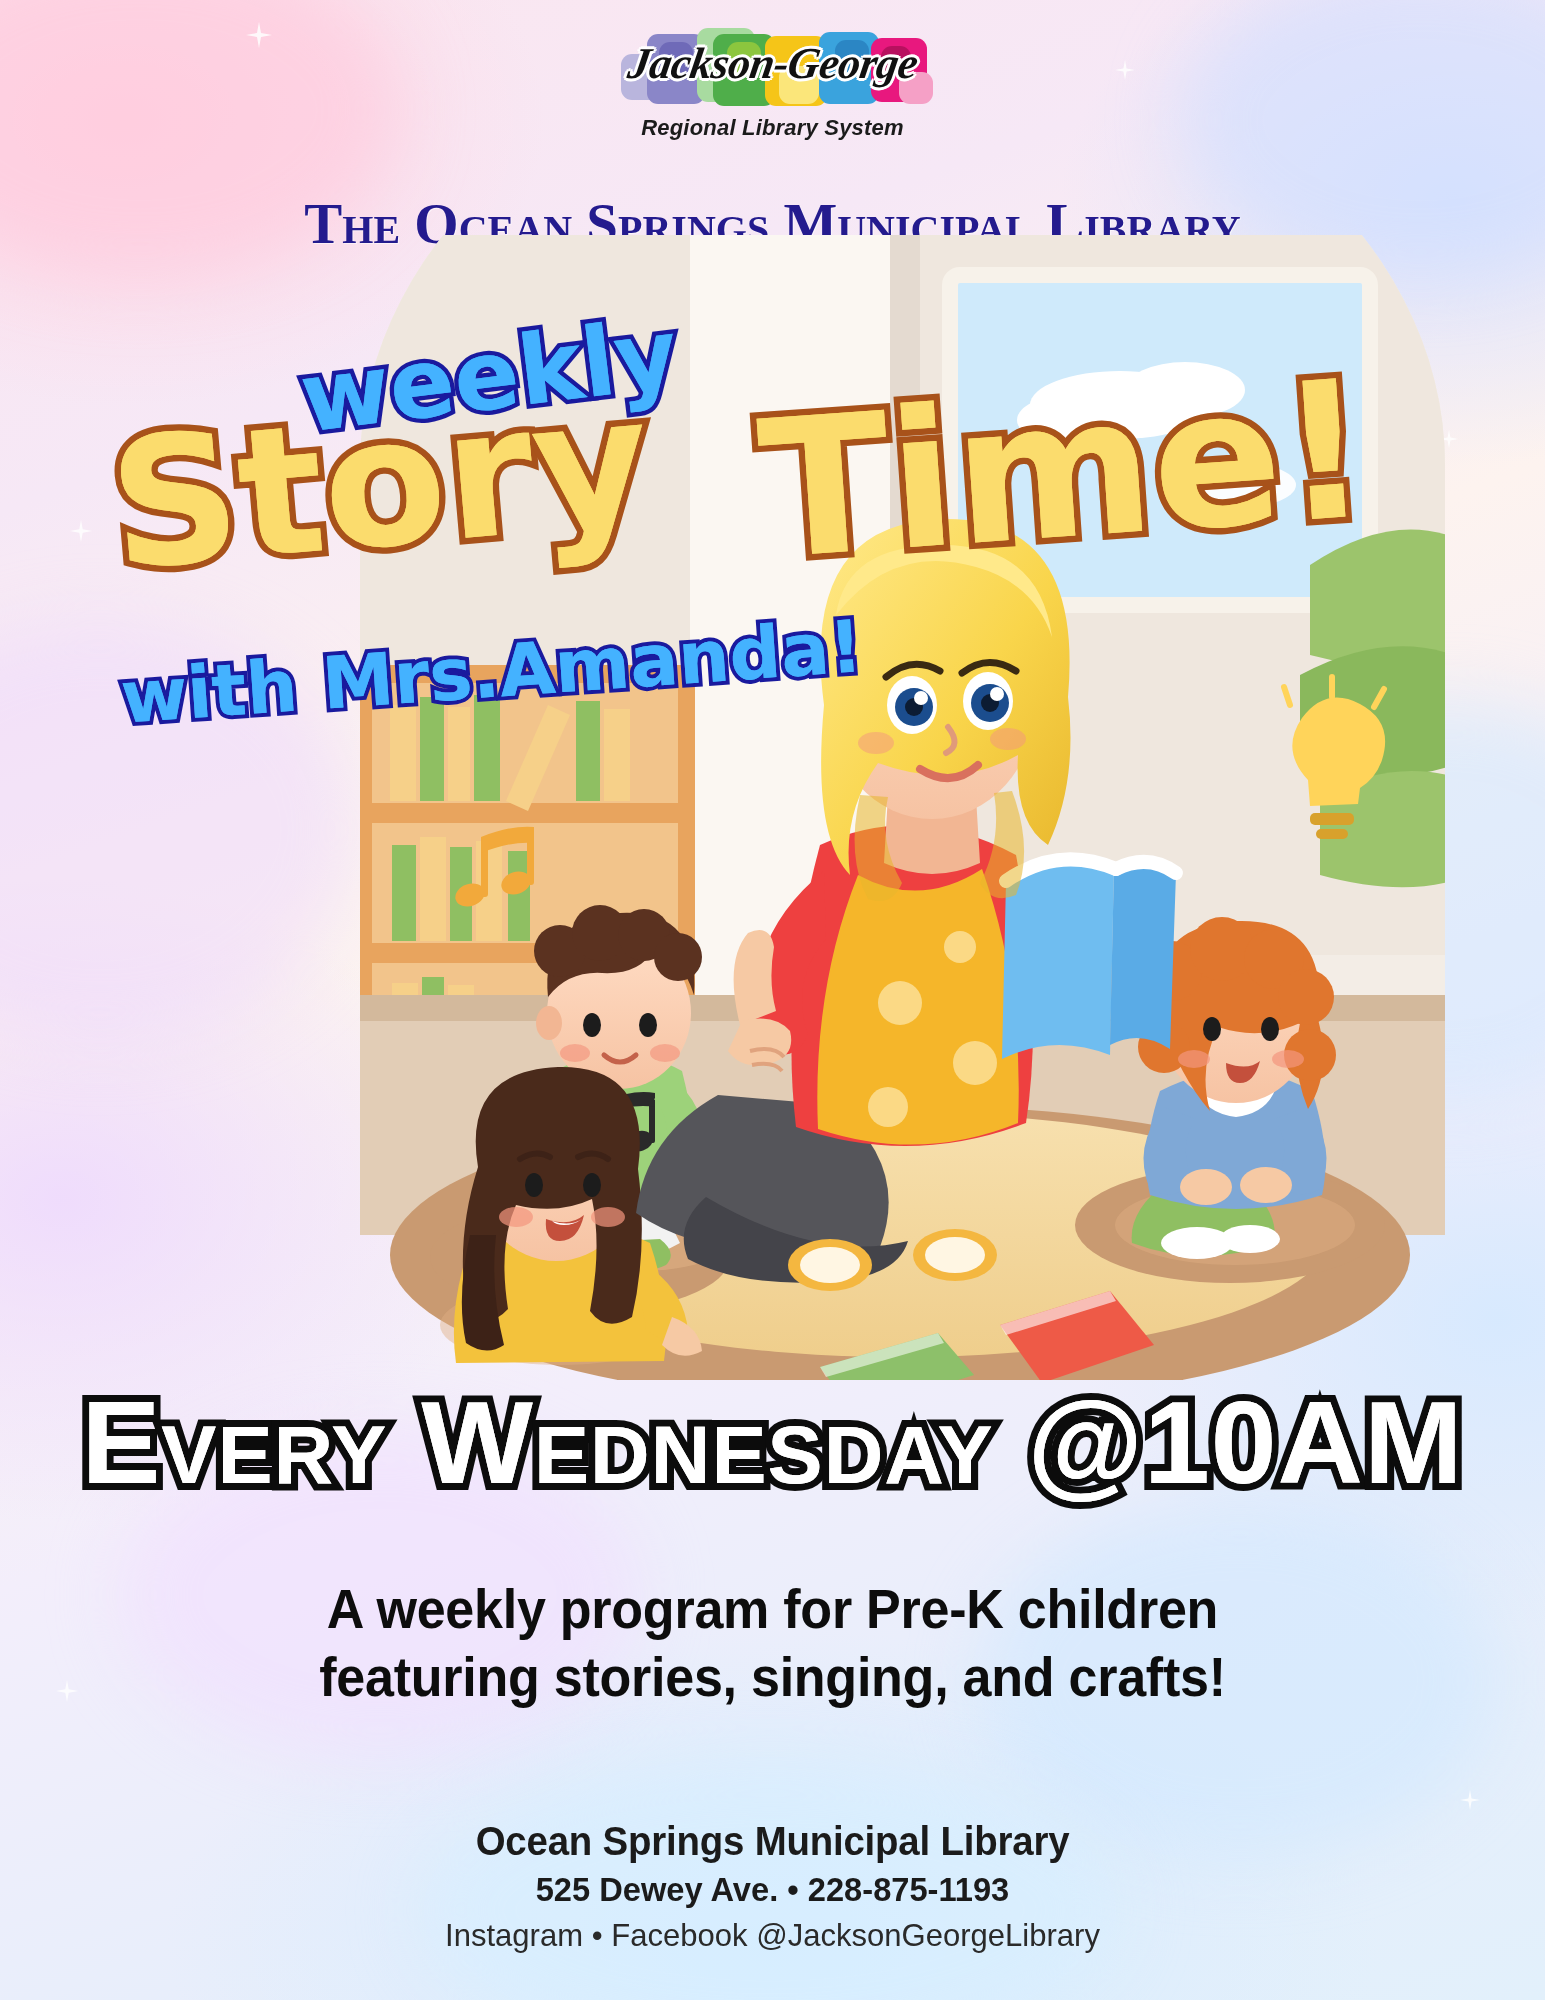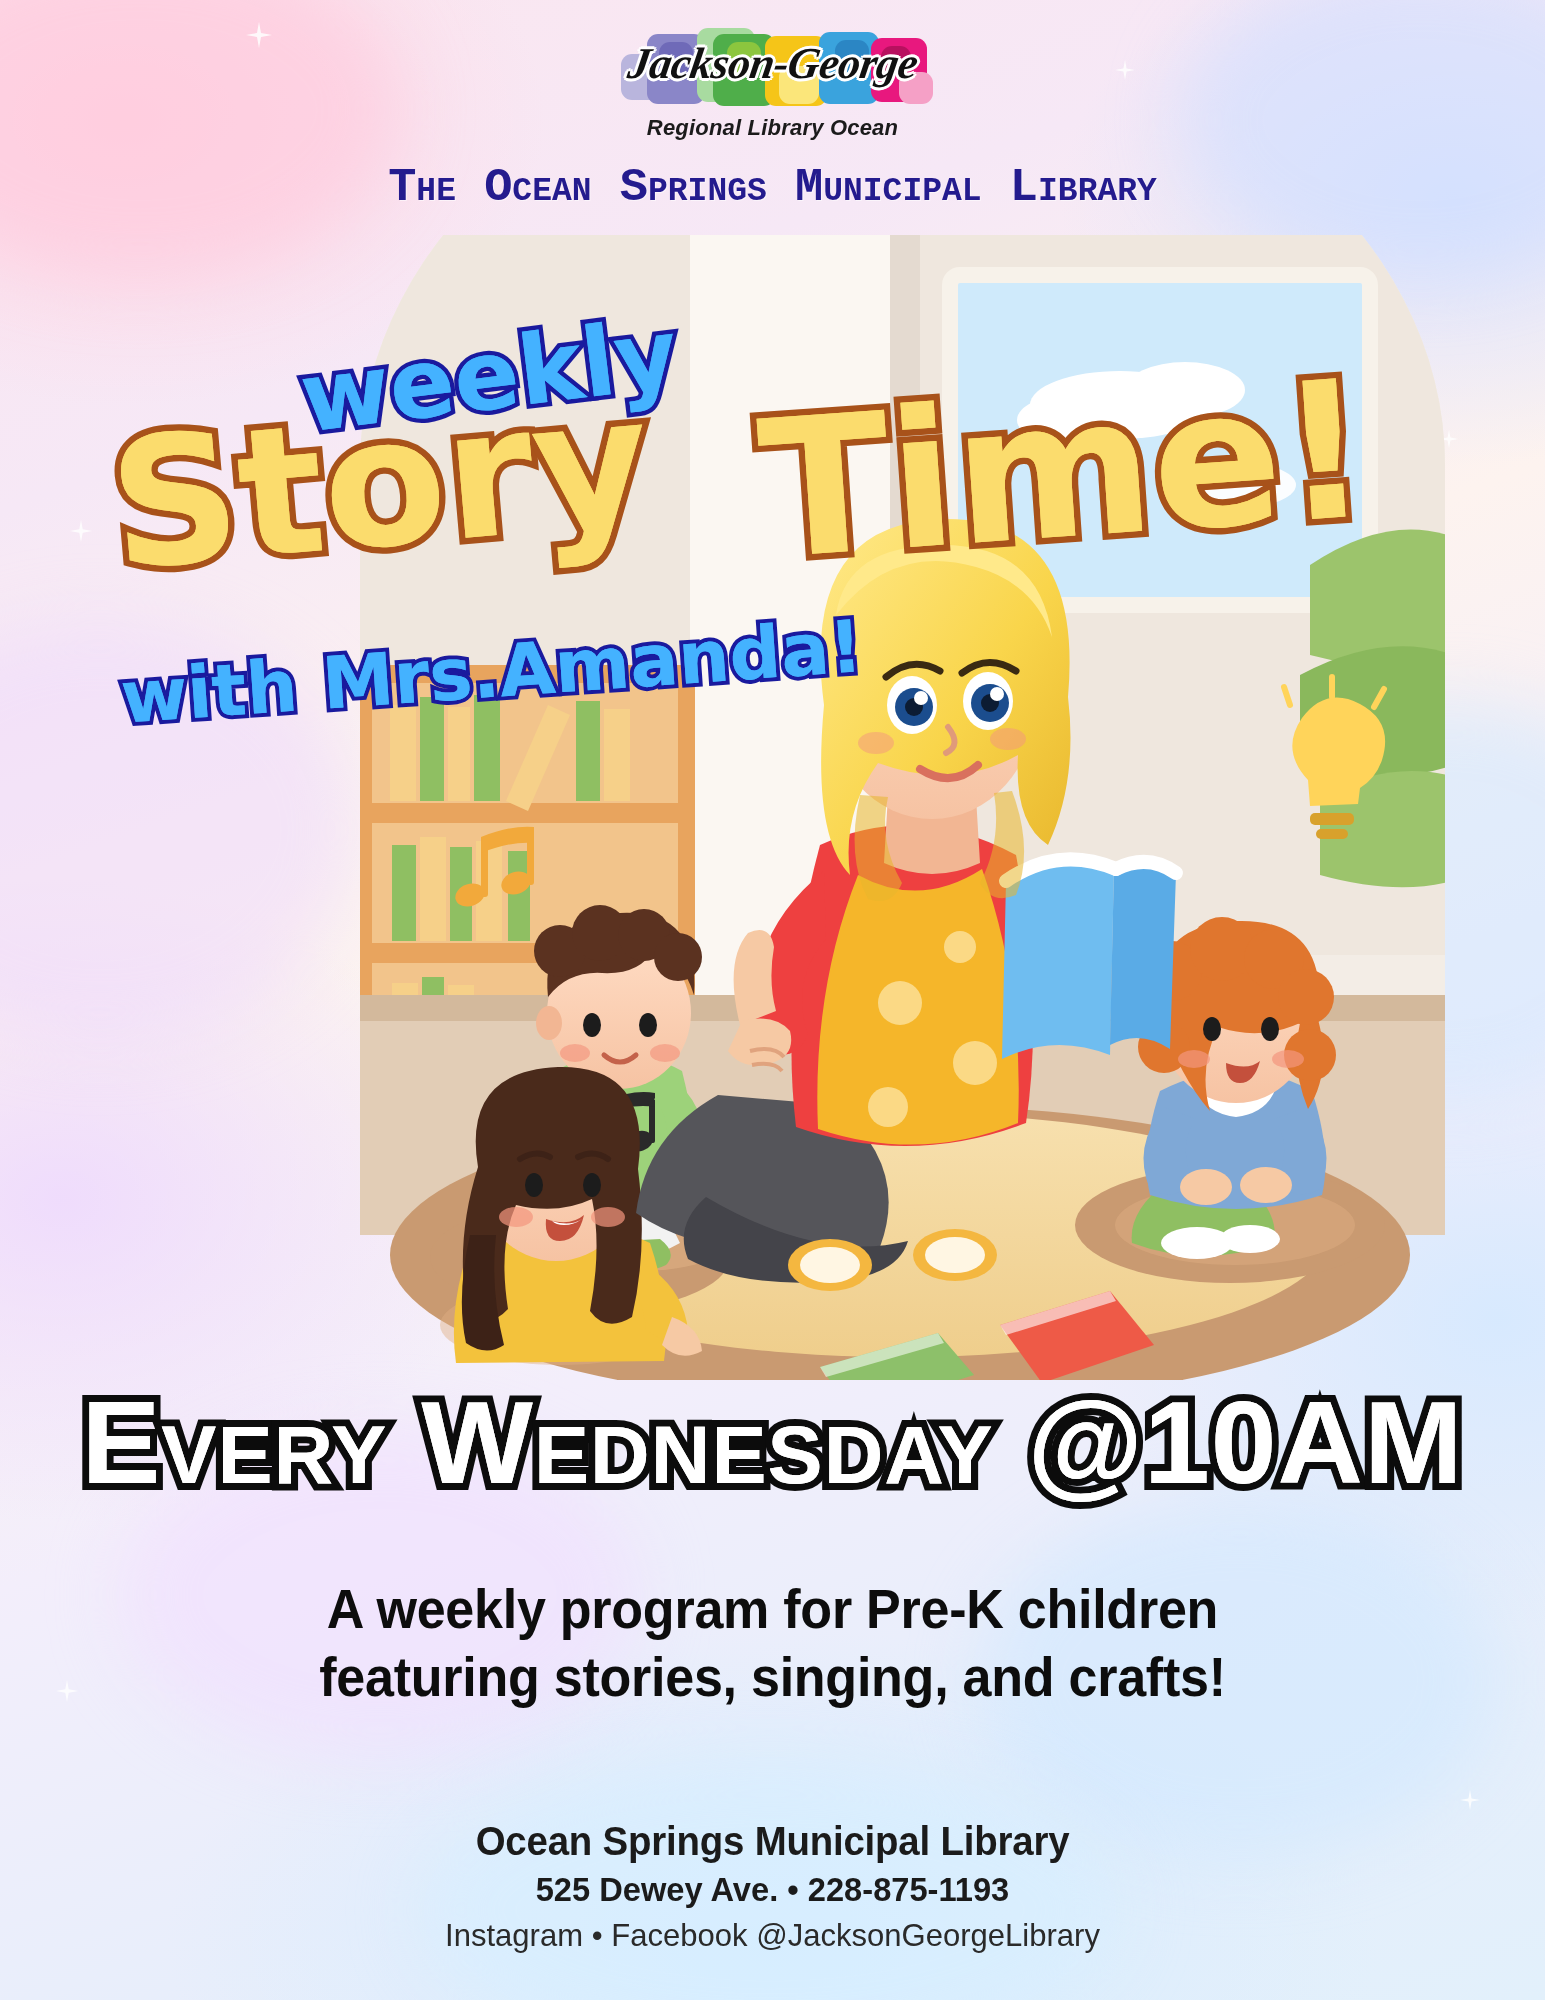--- a/index.html
+++ b/index.html
@@ -36,23 +36,23 @@
       -2px -2px 0 #fff, 2px -2px 0 #fff, -2px 2px 0 #fff, 2px 2px 0 #fff;
     transform:skewX(-9deg);
   }
   #logo-sub{
     margin-top:3px;font-family:"Liberation Sans", sans-serif;font-style:italic;
     font-weight:600;font-size:22px;color:#1b1b1b;letter-spacing:.2px;
   }
 
   
   #library-title{
-    position:absolute;left:0;right:0;top:161px;text-align:center;
-    font-family:Liberation Mono, monospace;font-weight:bold;
-    font-size:47px;color:#241b8e;letter-spacing:0px;
+    position:absolute;left:0;right:0;top:191px;text-align:center;
+    font-family:Liberation Serif, serif;font-weight:bold;
+    font-size:57px;color:#241b8e;letter-spacing:0px;
     font-variant:small-caps;white-space:nowrap;
     text-shadow:1px 1px 0 rgba(255,255,255,.55);
   }
 
   
   #illustration{position:absolute;left:0;top:235px;width:1545px;height:1145px;}
 
   
   #headline{position:absolute;left:0;top:300px;width:1545px;height:560px;pointer-events:none;}
   .bubble{font-family:"DejaVu Sans", sans-serif;font-weight:bold;white-space:nowrap;}
@@ -170,21 +170,21 @@
       <div class="sq" style="left:114px;top:14px;width:34px;height:34px;background:#8cc63e;"></div>
       <div class="sq" style="left:152px;top:8px;width:62px;height:70px;background:#f5c518;"></div>
       <div class="sq" style="left:166px;top:38px;width:40px;height:38px;background:#fbe67a;"></div>
       <div class="sq" style="left:206px;top:4px;width:60px;height:72px;background:#3aa3dd;"></div>
       <div class="sq" style="left:222px;top:12px;width:34px;height:32px;background:#2b86c4;"></div>
       <div class="sq" style="left:258px;top:10px;width:56px;height:64px;background:#e8187e;"></div>
       <div class="sq" style="left:268px;top:18px;width:30px;height:30px;background:#b8105f;"></div>
       <div class="sq" style="left:286px;top:44px;width:34px;height:32px;background:#f5a0c6;"></div>
       <div id="logo-wordmark">Jackson-George</div>
     </div>
-    <div id="logo-sub">Regional Library Ocean</div>
+    <div id="logo-sub">Regional Library System</div>
   </div>
 
   <div id="library-title">The Ocean Springs Municipal Library</div>
 
   <div id="illustration">
     <svg width="1545" height="1145" viewBox="0 0 1545 1145" xmlns="http://www.w3.org/2000/svg">
       <defs>
         <clipPath id="roundScene">
           <path d="M360 230 A 540 430 0 0 1 1445 230 L1445 1000 L360 1000 Z"></path>
         </clipPath>

